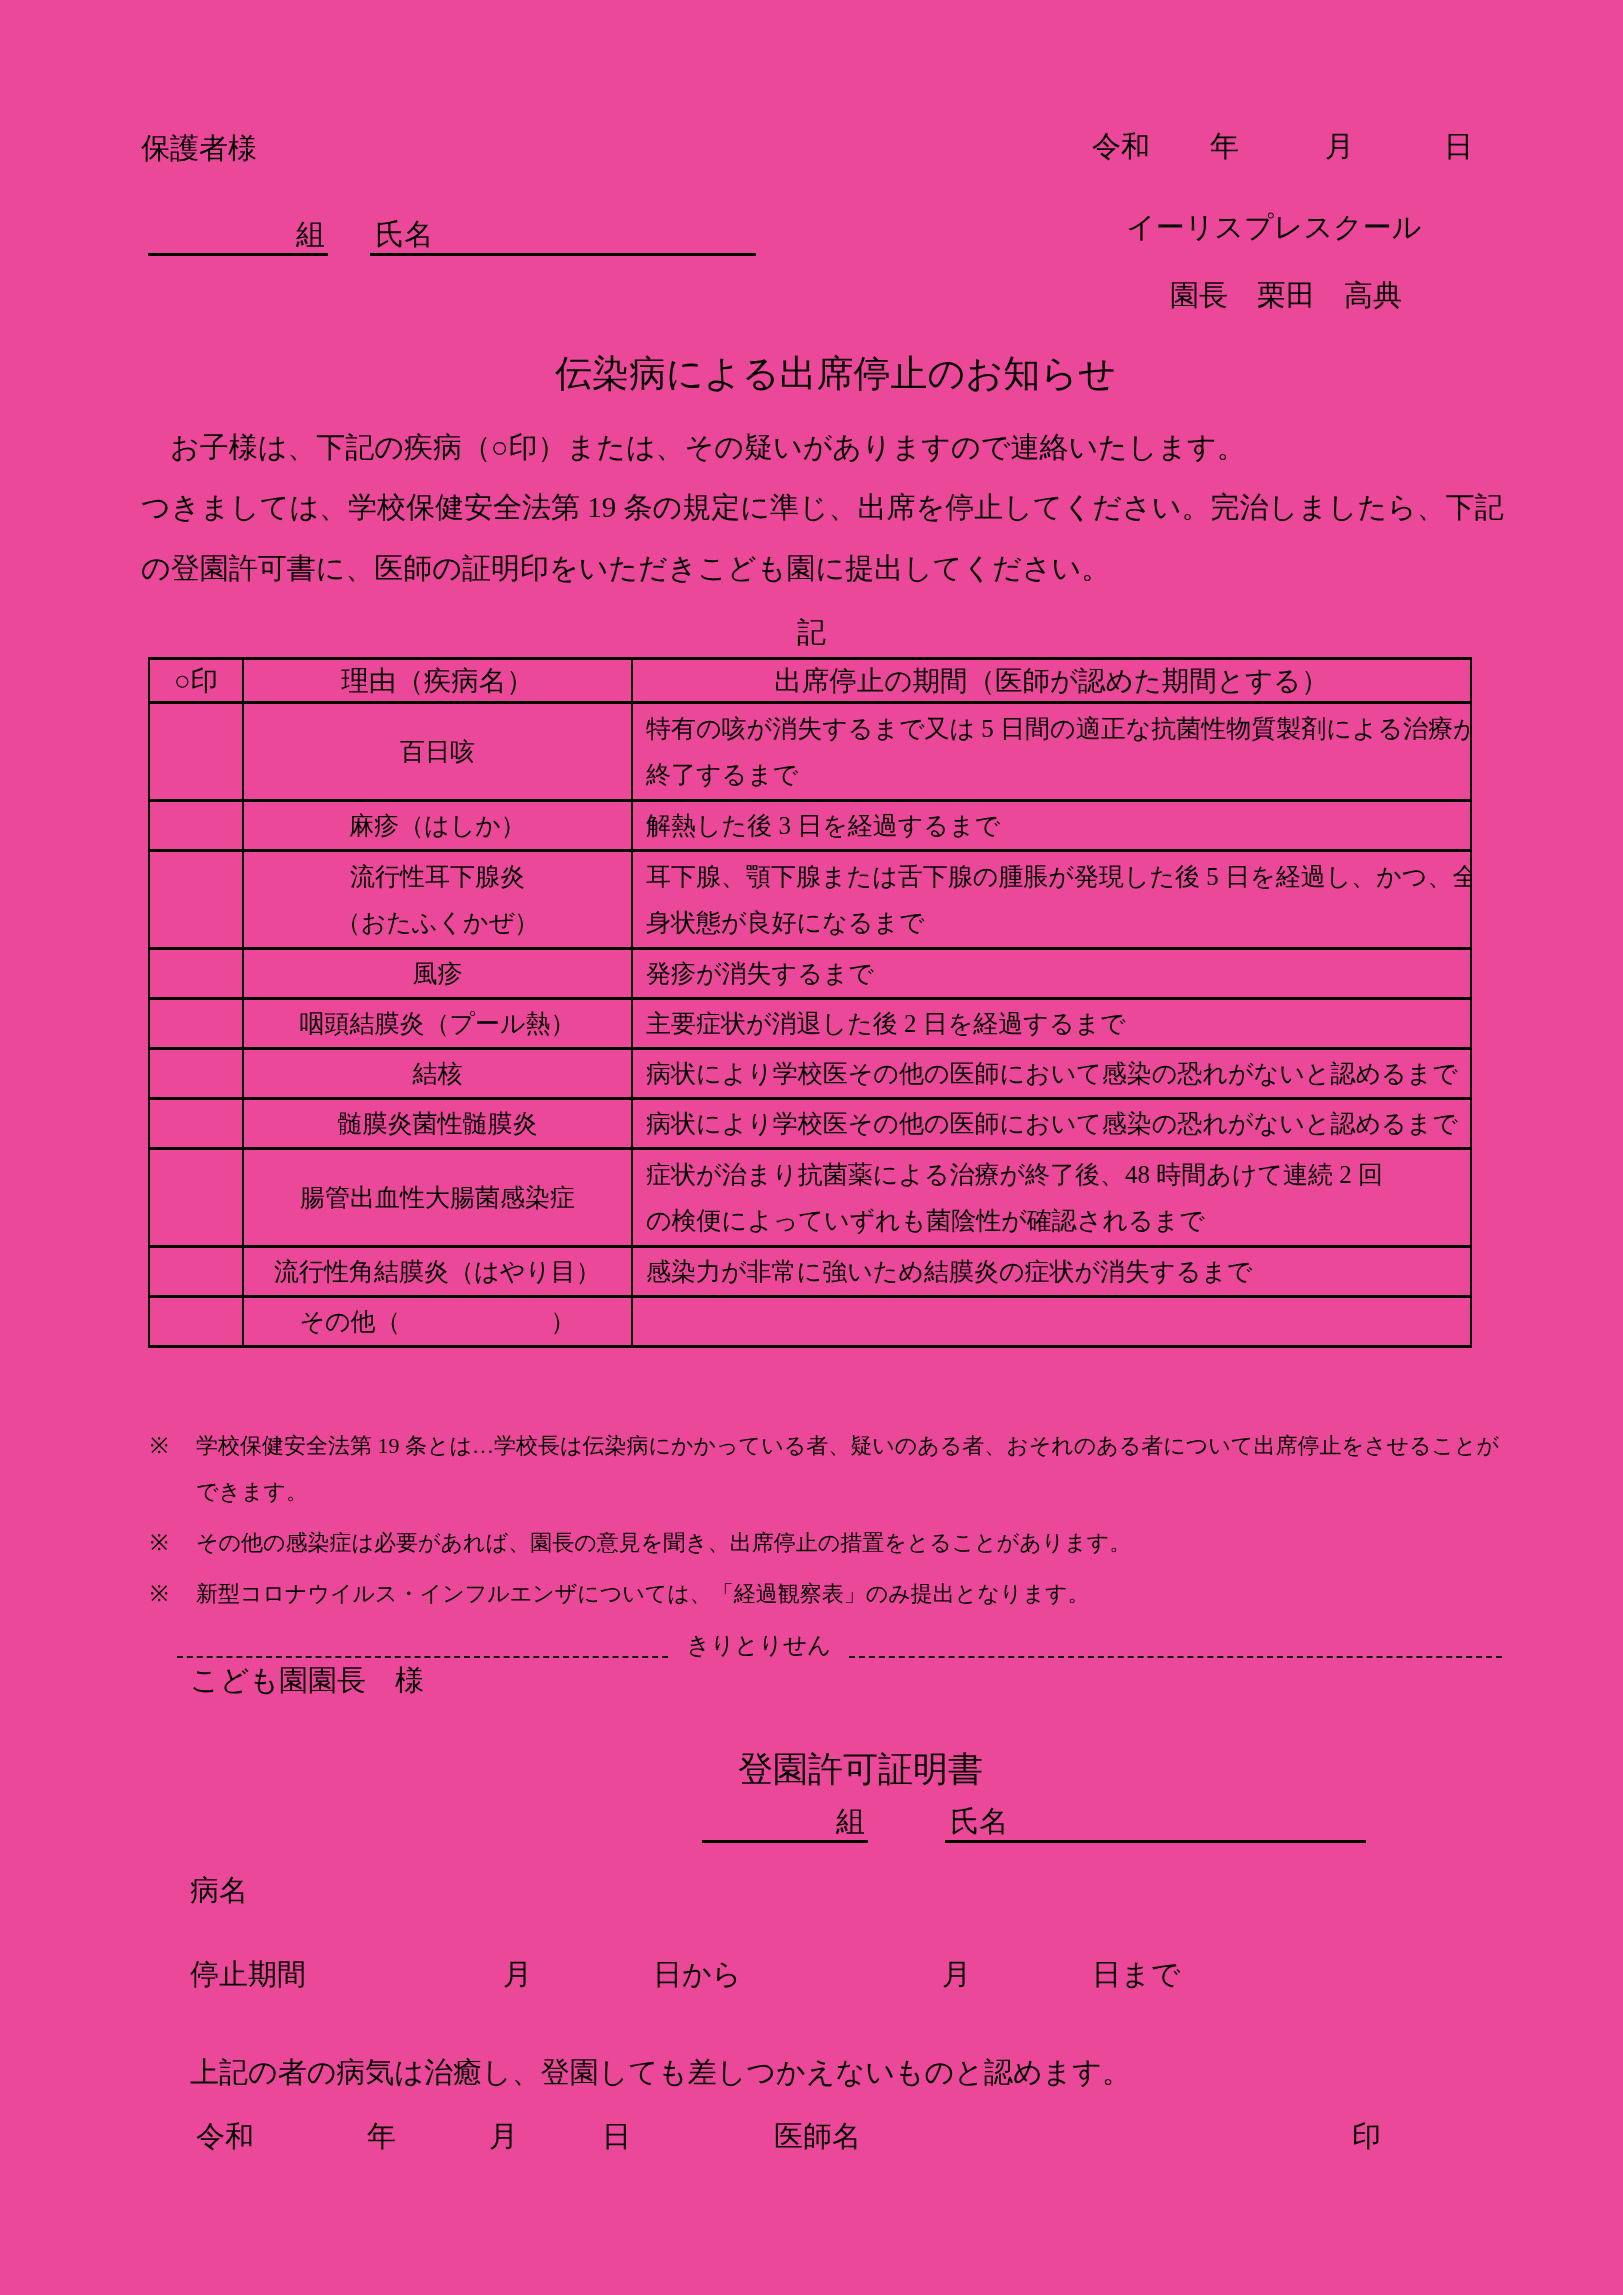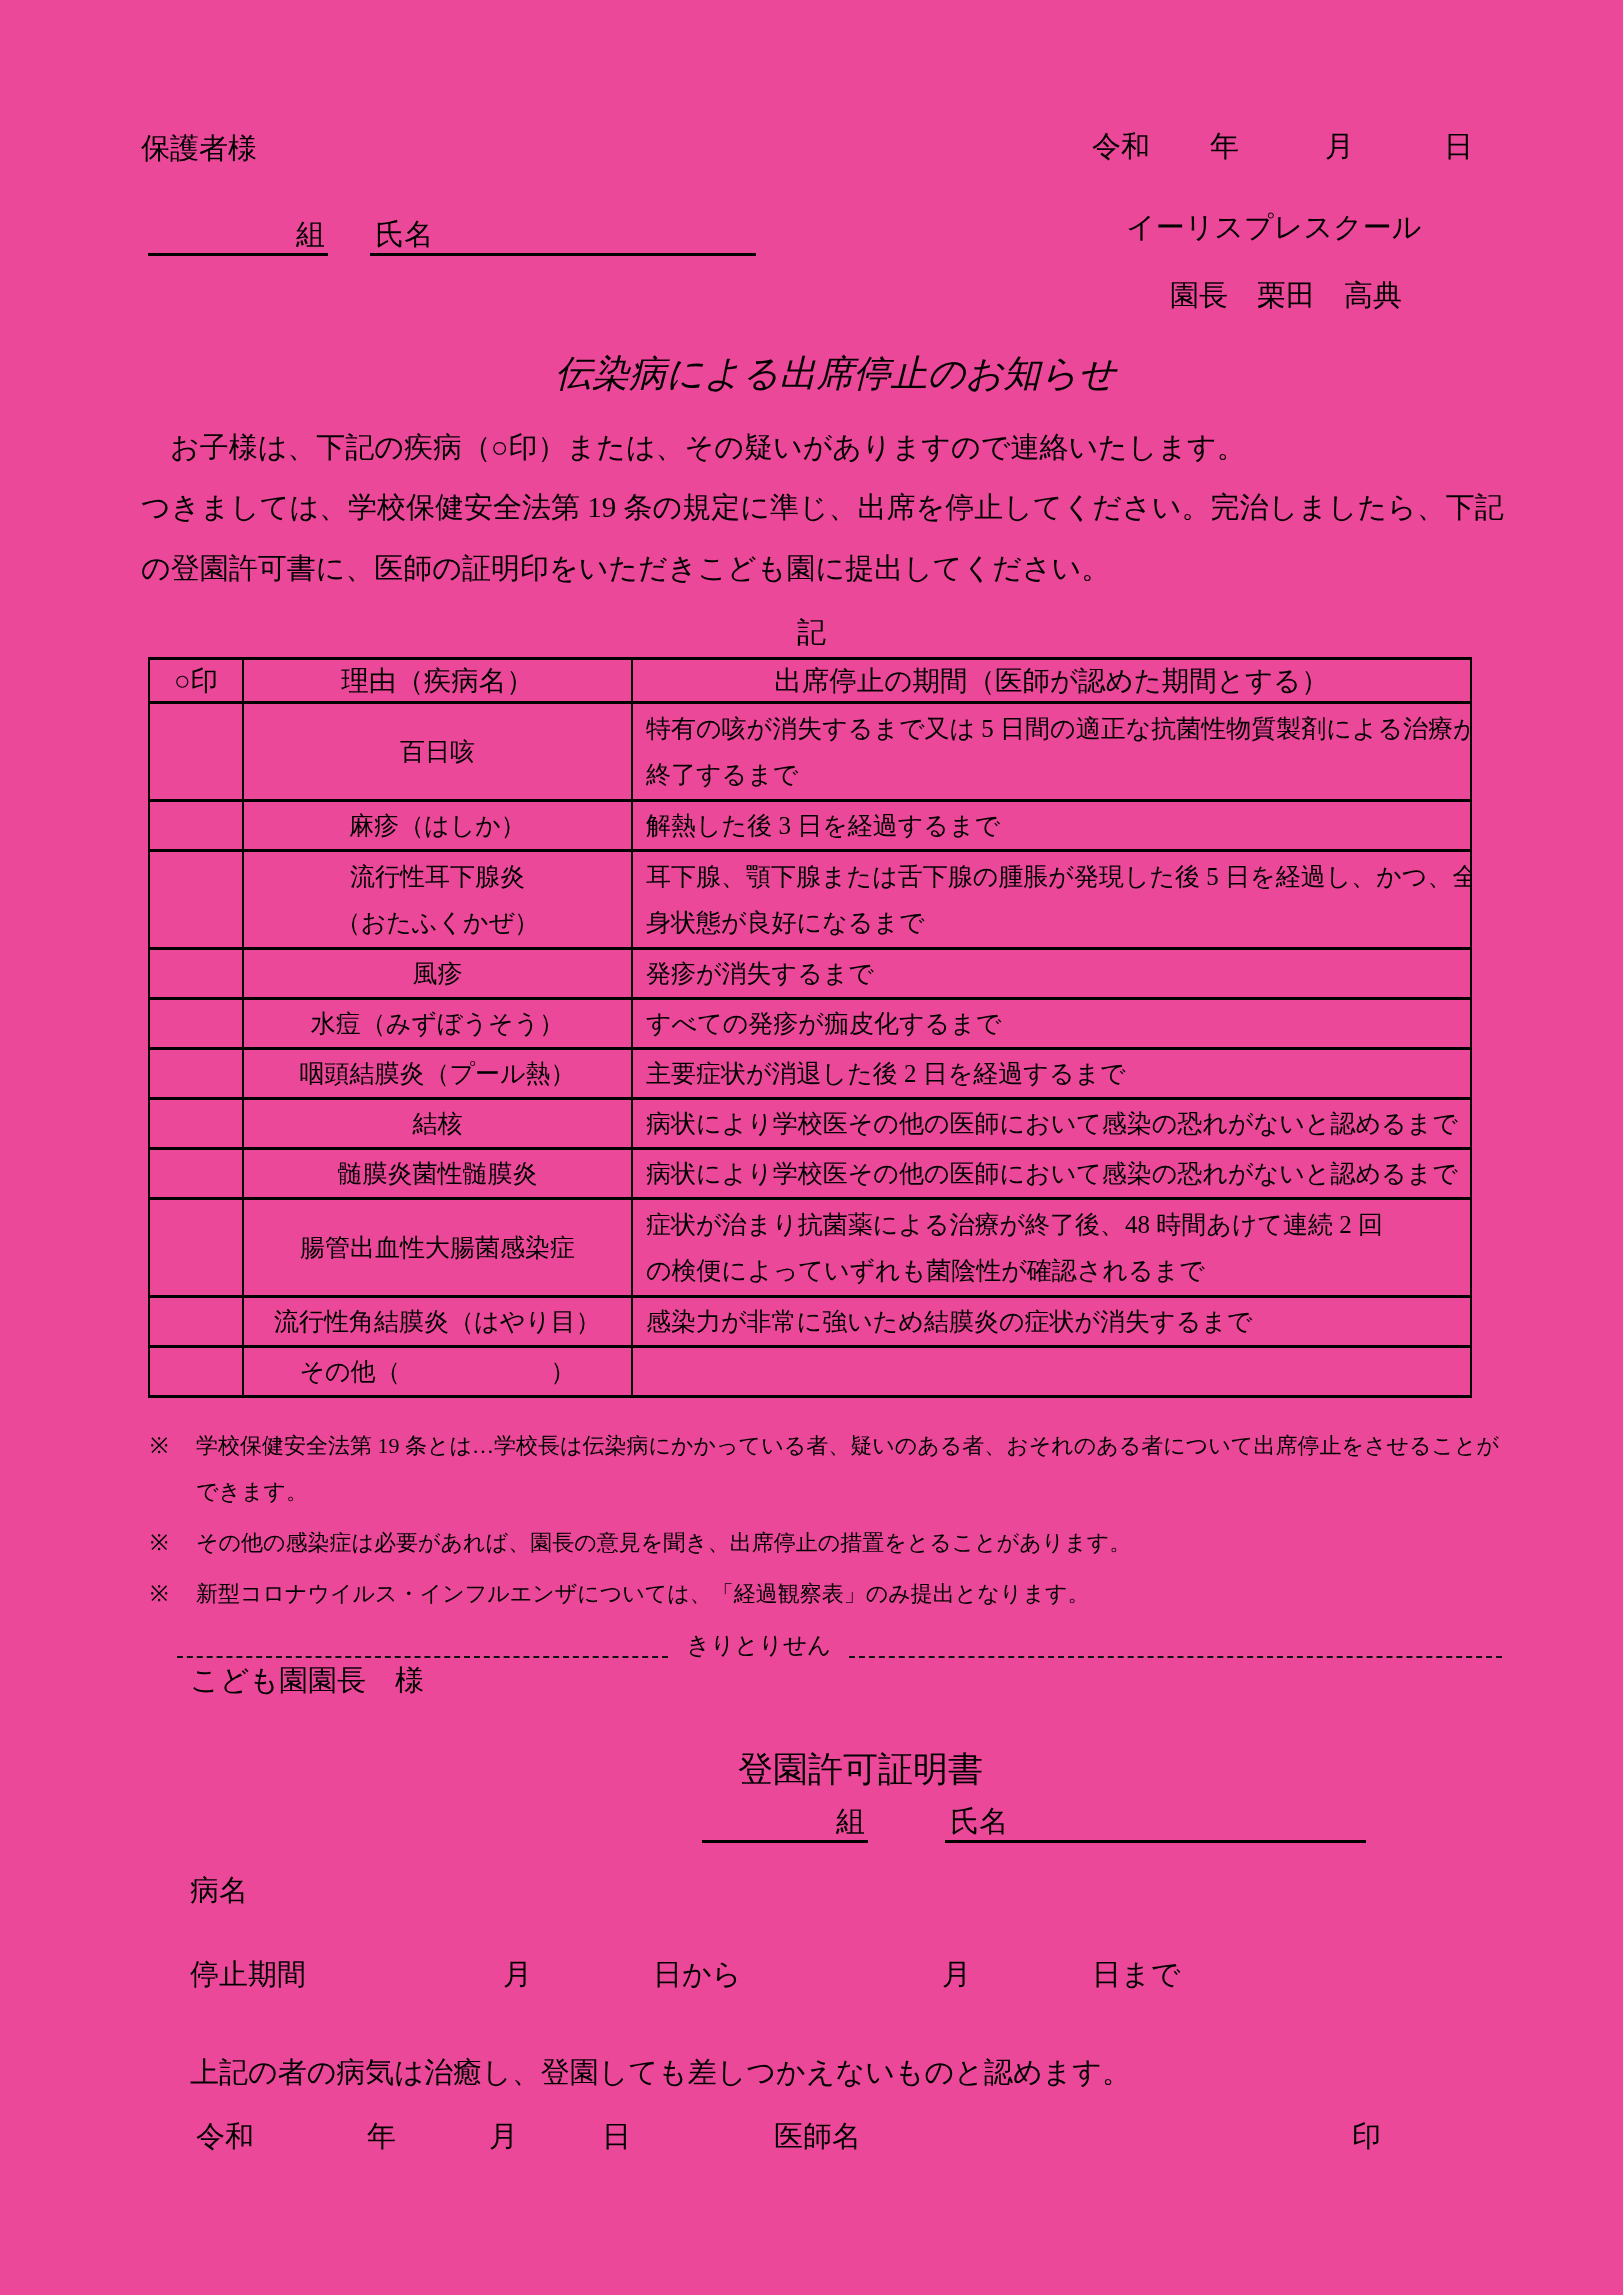--- a/index.html
+++ b/index.html
@@ -34,21 +34,20 @@
   .nl-name  { left:370px;  top:216px; width:381px; text-align:left;  padding-left:5.2px; }
   .cl-class { left:702px; top:1803px; width:163px; text-align:right; padding-right:2.6px; }
   .cl-name  { left:945px; top:1803px; width:416px; text-align:left;  padding-left:5.2px; }
 
   .school    { left:1126px; top:209px; }
   .principal { left:1170px; top:277px; }
 
   .doc-title {
     top:351px; font-size:37px;
     transform:translateX(calc(-50% + 24px));
-    font-style:italic;
   }
   .intro-l1 { left:141px; top:429px; }
   .intro-l2 { left:141px; top:489px; }
   .intro-l3 { left:141px; top:550px; }
 
   .table-heading { top:614px; left:0; width:100%; text-align:center; white-space:nowrap; position:absolute; }
 
   
   table.suspension {
     position:absolute; left:148px; top:657px;
@@ -178,29 +177,20 @@
         <div>身状態が良好になるまで</div>
       </td>
     </tr>
     <tr style="height:50px">
       <td class="mark-cell"></td>
       <td class="disease-cell">
             <div>風疹</div>
           </td>
       <td class="period-cell">
             <div>発疹が消失するまで</div>
-          </td>
-    </tr>
-    <tr style="height:50px">
-      <td class="mark-cell"></td>
-      <td class="disease-cell">
-            <div>水痘（みずぼうそう）</div>
-          </td>
-      <td class="period-cell">
-            <div>すべての発疹が痂皮化するまで</div>
           </td>
     </tr>
     <tr style="height:50px">
       <td class="mark-cell"></td>
       <td class="disease-cell">
             <div>咽頭結膜炎（プール熱）</div>
           </td>
       <td class="period-cell">
             <div>主要症状が消退した後 2 日を経過するまで</div>
           </td>

